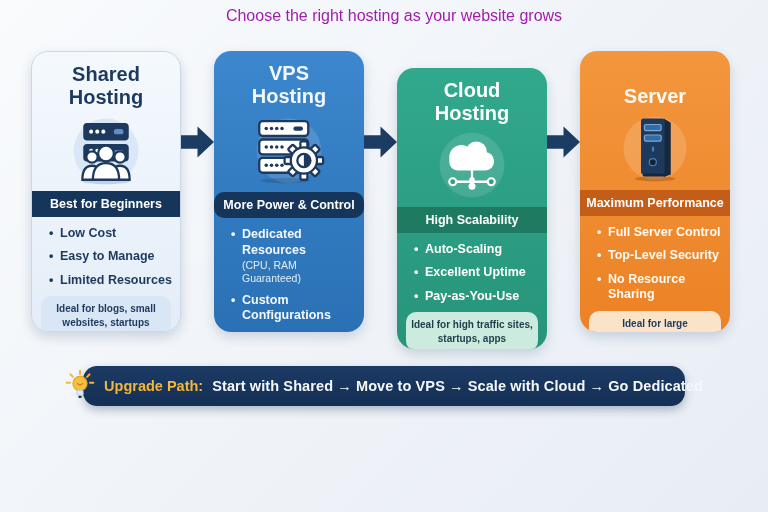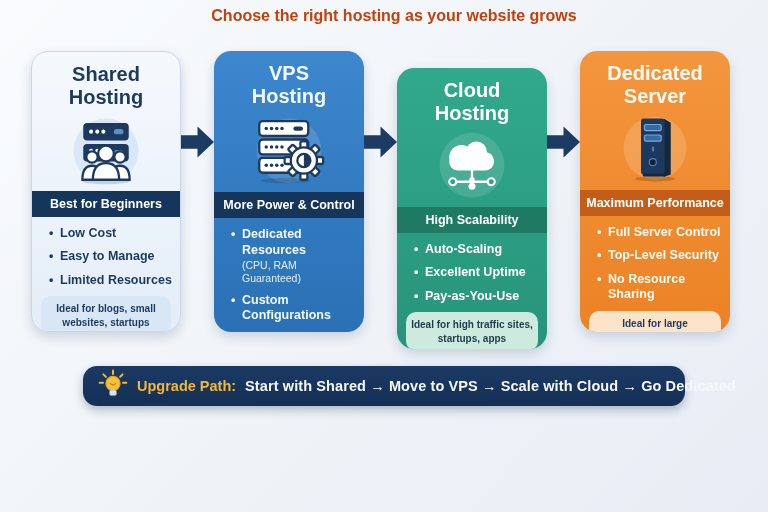--- a/index.html
+++ b/index.html
@@ -6,21 +6,21 @@
   html,body { width:768px; height:512px; }
   body {
     font-family:"Liberation Sans", sans-serif;
     background:linear-gradient(135deg,#f9fbfd 0%,#eff3f8 55%,#e8edf5 100%);
     overflow:hidden;
     color:#1d3a5e;
   }
   .title { padding-top:34px; text-align:center; font-size:38px; font-weight:bold; letter-spacing:-0.5px; }
   .title .t-navy { color:#1b3a60; }
   .title .t-orange { color:#f0913a; margin-left:9px; }
-  .subtitle { margin-top:7px; text-align:center; font-size:16px; font-weight:700; color:#c2410c;margin-left:20px; }
+  .subtitle { margin-top:7px; text-align:center; font-size:16px; font-weight:400; color:#a21caf;margin-left:20px; }
 
   .cards-row { display:flex; align-items:flex-start; margin-top:26px; padding:0 33px 0 31px; }
   .card {
     width:150px; height:281px; border-radius:17px; overflow:hidden;
     display:flex; flex-direction:column; flex-shrink:0;
     box-shadow:0 5px 12px rgba(25,55,95,0.18);
   }
   .card-title { margin-top:11px; text-align:center; font-size:20px; line-height:1.14; font-weight:bold; }
   .icon-wrap { height:80px; display:flex; align-items:center; justify-content:center; margin-top:3px; }
   .badge { margin-top:3px; height:26px; line-height:26px; width:100%; text-align:center; color:#ffffff; font-size:12.5px; font-weight:bold; }
@@ -29,38 +29,39 @@
   .bullets li::before { content:"•"; position:absolute; left:0; top:0; }
   .b-sub { display:block; font-size:10.5px; font-weight:normal; opacity:0.92; }
   .note { margin:auto 9px 11px; border-radius:10px; padding:6px 5px; text-align:center; font-size:10px; font-weight:bold; line-height:1.32; }
 
   
   .card-shared { background:linear-gradient(180deg,#f4f9fd 0%,#e4edf8 100%); border:1px solid #c8d8ea; color:#1d3a5e; }
   .card-shared .badge { background:#16355a; }
   .card-shared .note { background:#d8e6f5; color:#1d3a5e; }
 
   .card-vps { background:linear-gradient(180deg,#3c87ce 0%,#2a70b4 100%); color:#f2f8ff; }
-  .card-vps .badge { background:#16355a; }
+  .card-vps .badge { background:#16355a;border-radius:10px; }
 
   .card-cloud { background:linear-gradient(180deg,#31a98d 0%,#27947a 100%); color:#ffffff;margin-top:17px; }
   .card-cloud .badge { background:#1e7b61; }
   .card-cloud .note { background:#cdeade; color:#1e3c4a; }
 
   .card-dedicated { background:linear-gradient(180deg,#f3963d 0%,#ec8225 100%); color:#fffaf3; }
   .card-dedicated .badge { background:#c45d18; }
   .card-dedicated .note { background:#fbe3ca; color:#1d3a5e; }
 
   .arrow-cell { width:33px; flex-shrink:0; display:flex; justify-content:center; margin-top:73px; }
 
   .upgrade-bar {
     width:602px; height:40px; margin:17px auto 0;
     background:linear-gradient(180deg,#1b3a63 0%,#152f55 100%);
     border-radius:14px; display:flex; align-items:center; gap:9px; padding:0 15px;
     box-shadow:0 4px 10px rgba(20,45,85,0.3);
     white-space:nowrap;
+    justify-content:center;
   }
   .bar-label { color:#f3b73c; font-size:14.5px; font-weight:bold; }
   .bar-text { color:#f4f8fc; font-size:14.5px; font-weight:600; letter-spacing:0.1px; }
   .bulb { flex-shrink:0; }
 </style>
 </head>
 <body>
 
 <div class="page">
 
@@ -197,21 +198,21 @@
       <div class="note">Ideal for high traffic sites, startups, apps</div>
     </section>
 
     <div class="arrow-cell">
       <svg width="33" height="36" viewBox="0 0 34 36">
           <path d="M0 11 H17 V2 L34 18 L17 34 V25 H0 Z" fill="#1d3c63"></path>
         </svg>
     </div>
 
     <section class="card card-dedicated">
-      <h2 class="card-title"><span>Dedicated</span><br><span>Server</span></h2>
+      <h2 class="card-title"><br><span>Server</span></h2>
       <div class="icon-wrap">
         <svg width="84" height="76" viewBox="0 0 96 86">
           <circle cx="48" cy="42" r="36" fill="rgba(255,255,255,0.16)"></circle>
           <ellipse cx="48" cy="77" rx="23" ry="3" fill="rgba(110,50,5,0.30)"></ellipse>
           <path d="M58 8 L66 13 V72 L58 75 Z" fill="#14293f"></path>
           <rect x="32" y="8" width="27" height="64" rx="3" fill="#1d3a5e"></rect>
           <rect x="36" y="15" width="19" height="7" rx="1.5" fill="#2f6ca8" stroke="#7fa8d0" stroke-width="1.4"></rect>
           <rect x="36" y="27" width="19" height="7" rx="1.5" fill="#2f6ca8" stroke="#7fa8d0" stroke-width="1.4"></rect>
           <rect x="44.5" y="40" width="2.5" height="6" rx="1.2" fill="#4b7fb5"></rect>
           <circle cx="45.5" cy="58" r="4" fill="#0f2238" stroke="#4b7fb5" stroke-width="1.4"></circle>

